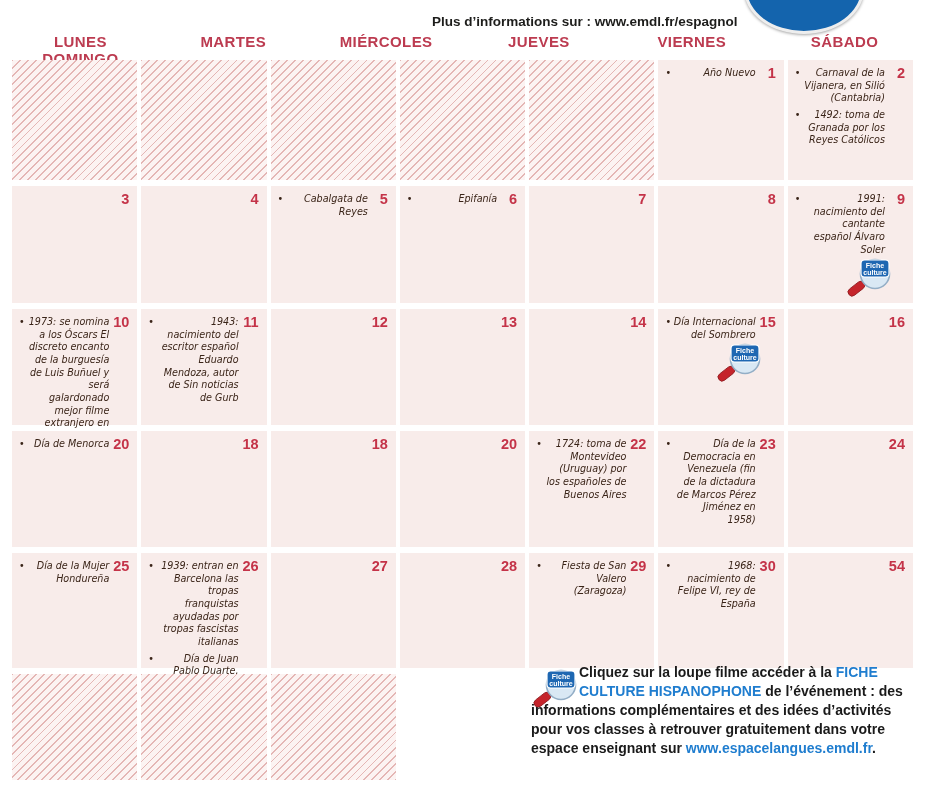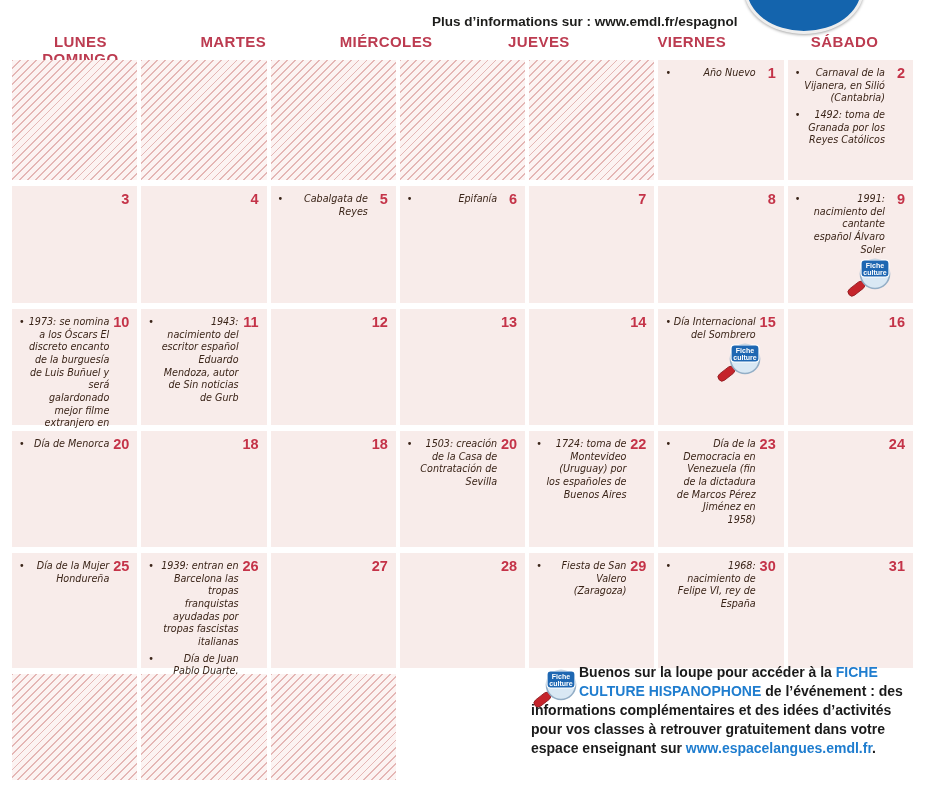--- a/index.html
+++ b/index.html
@@ -161,23 +161,20 @@
         </div>
       </div>
       <div class="cell">
         <span class="daynum">18</span>
       </div>
       <div class="cell">
         <span class="daynum">18</span>
       </div>
       <div class="cell">
         <span class="daynum">20</span>
-        <div class="events">
-          <div class="event">1503: creación de la Casa de Contratación de Sevilla</div>
-        </div>
       </div>
       <div class="cell">
         <span class="daynum">22</span>
         <div class="events">
           <div class="event">1724: toma de Montevideo (Uruguay) por los españoles de Buenos Aires</div>
         </div>
       </div>
       <div class="cell">
         <span class="daynum">23</span>
         <div class="events">
@@ -212,36 +209,36 @@
           <div class="event">Fiesta de San Valero (Zaragoza)</div>
         </div>
       </div>
       <div class="cell">
         <span class="daynum">30</span>
         <div class="events">
           <div class="event">1968: nacimiento de Felipe VI, rey de España</div>
         </div>
       </div>
       <div class="cell">
-        <span class="daynum">31</span>
+        <span class="daynum">54</span>
       </div>
       <div class="cell out"></div>
       <div class="cell out"></div>
       <div class="cell out"></div>
       <div class="cell blank"></div>
       <div class="cell blank"></div>
       <div class="cell blank"></div>
     </div>
 
   <div class="note">
     <span class="note-icon" id="note-icon">
         <svg width="52" height="54" viewBox="0 0 52 54" style="display:block">
           <rect x="2" y="33" width="19" height="8" rx="4" fill="#c5242b" stroke="#8e1a1f" stroke-width="0.8" transform="rotate(-38 11 37)"></rect>
           <circle cx="30" cy="22" r="14.5" fill="#d9e8f4" stroke="#93aec6" stroke-width="1.6"></circle>
           <rect x="16" y="8" width="28" height="17" rx="3.5" fill="#1e67b2" stroke="#ffffff" stroke-width="1.2"></rect>
           <text x="30" y="15.5" font-size="7" font-weight="bold" fill="#ffffff" text-anchor="middle" font-family="Liberation Sans, sans-serif">Fiche</text>
           <text x="30" y="23" font-size="7" font-weight="bold" fill="#ffffff" text-anchor="middle" font-family="Liberation Sans, sans-serif">culture</text>
         </svg>
       </span>
-    <span>Buenos sur la loupe pour accéder à la </span><span class="note-blue">FICHE CULTURE HISPANOPHONE</span><span> de l’événement : des informations complémentaires et des idées d’activités pour vos classes à retrouver gratuitement dans votre espace enseignant sur </span><span class="note-link">www.espacelangues.emdl.fr</span><span>.</span>
+    <span>Cliquez sur la loupe filme accéder à la </span><span class="note-blue">FICHE CULTURE HISPANOPHONE</span><span> de l’événement : des informations complémentaires et des idées d’activités pour vos classes à retrouver gratuitement dans votre espace enseignant sur </span><span class="note-link">www.espacelangues.emdl.fr</span><span>.</span>
   </div>
 
 </div>
 
 </body></html>

